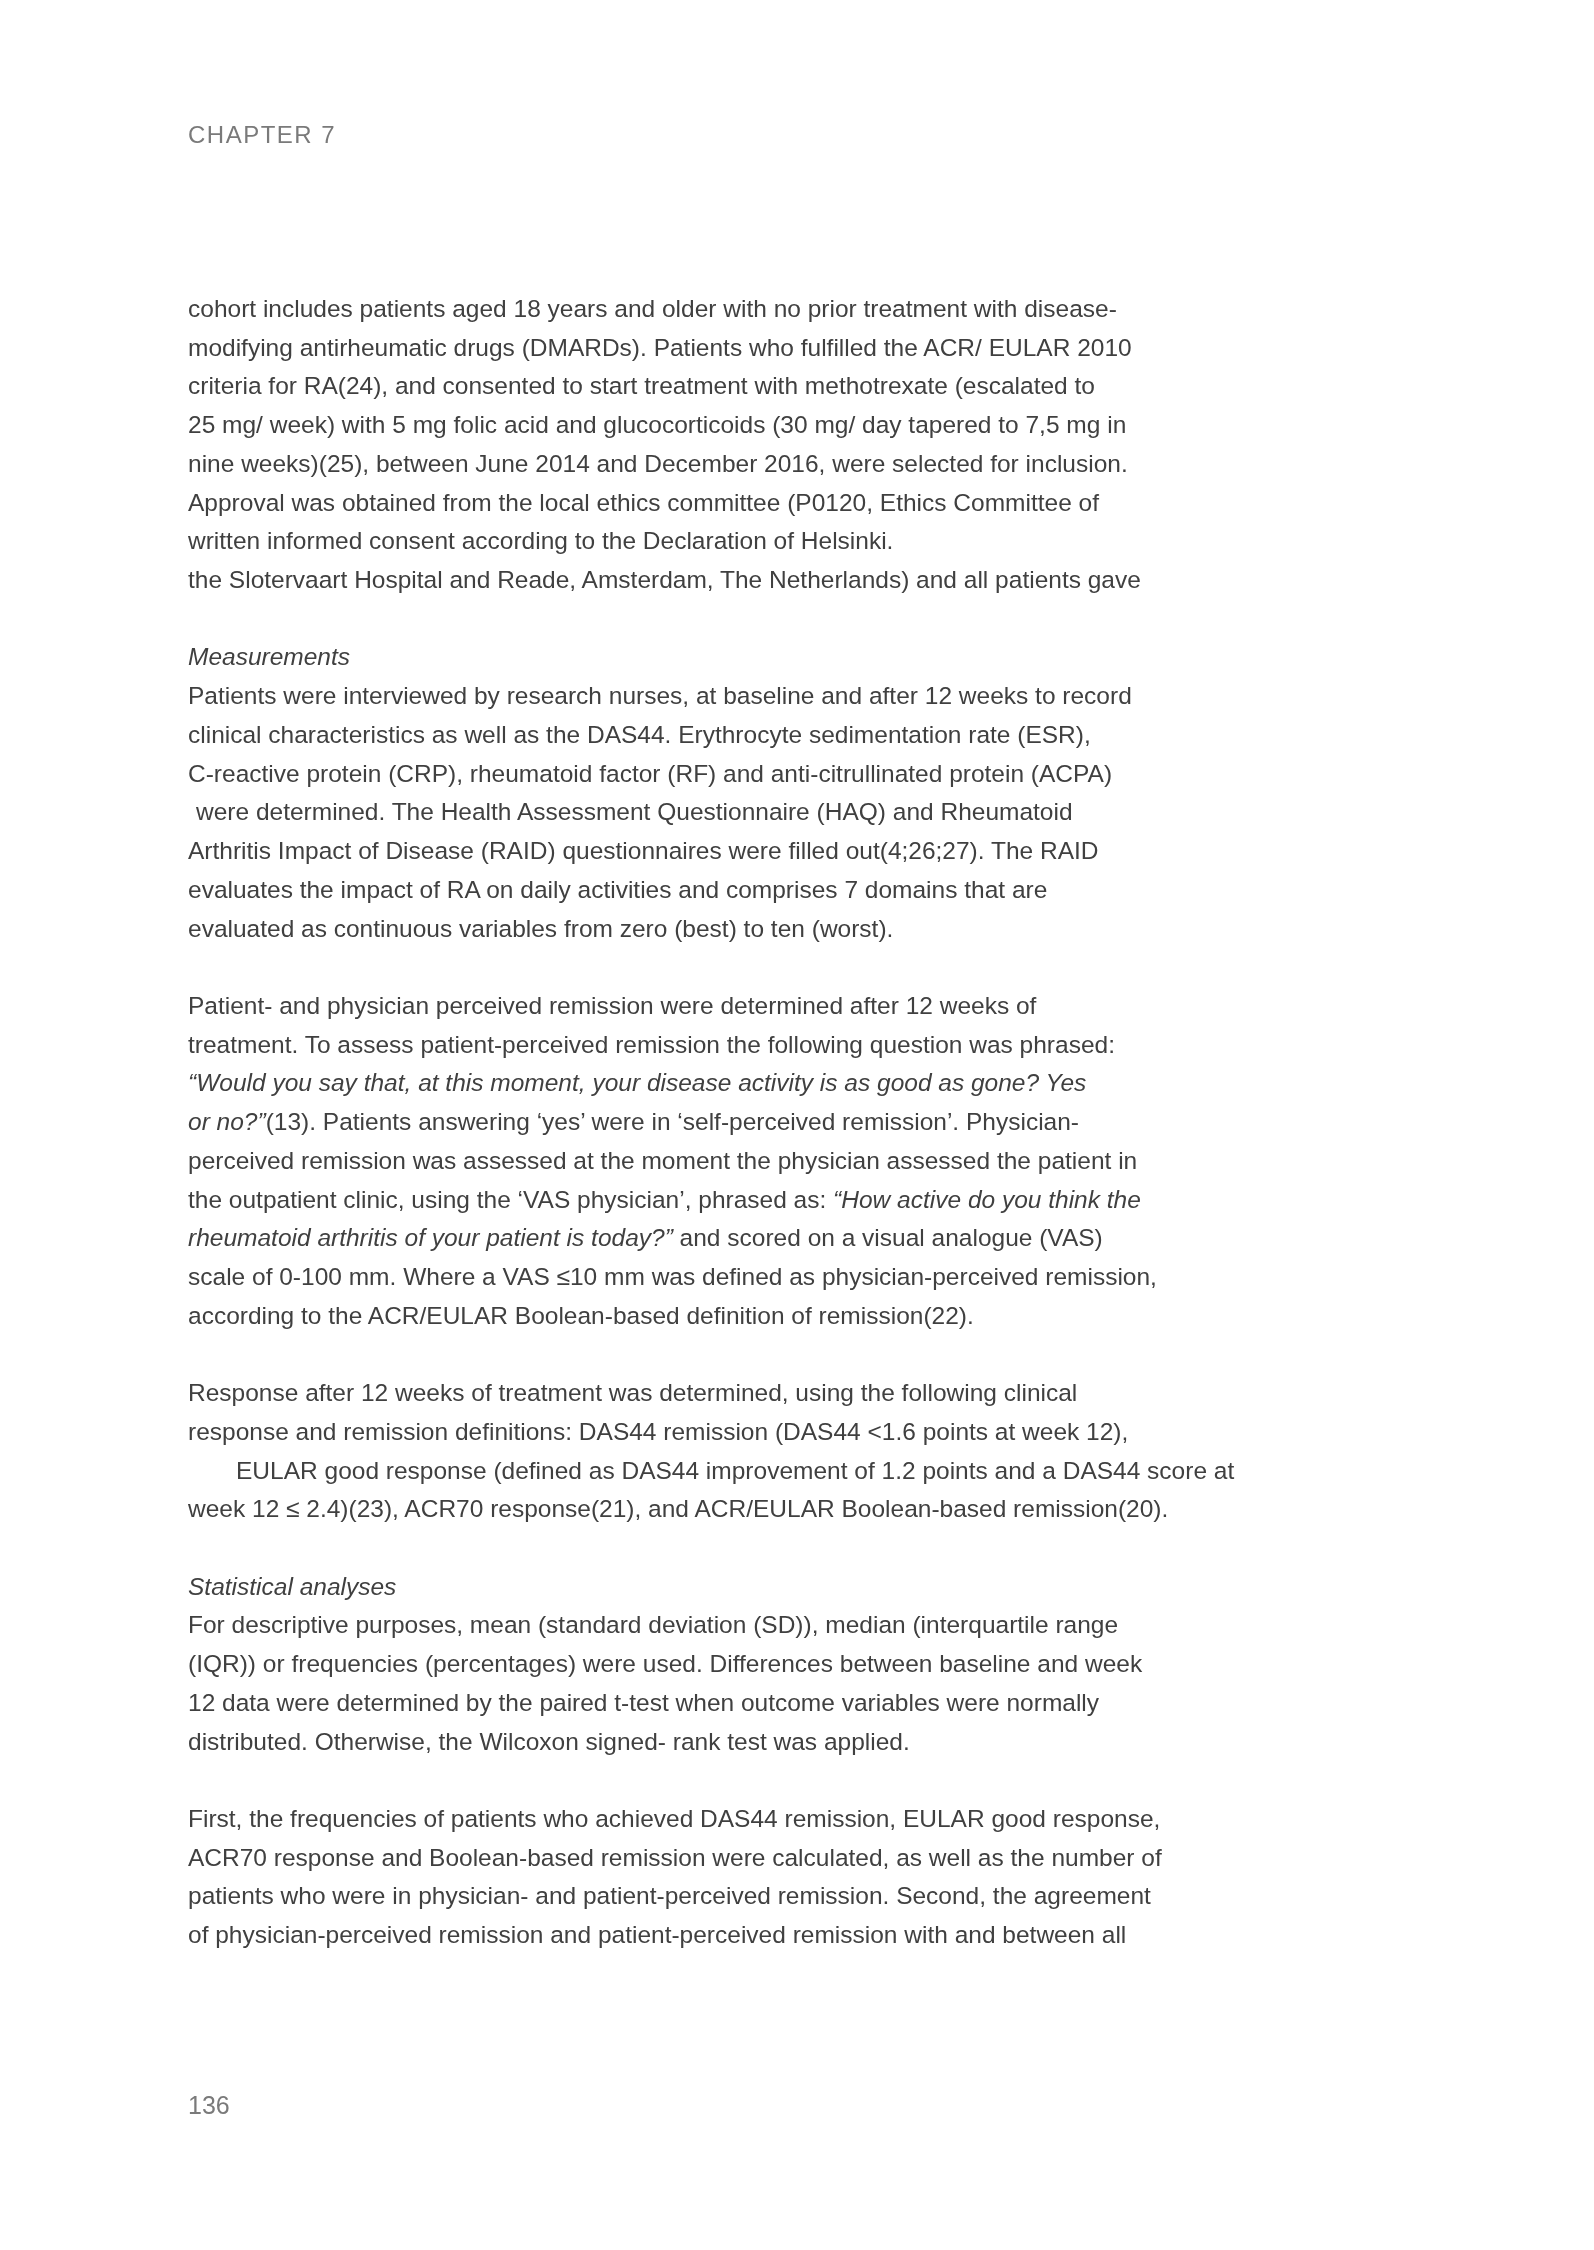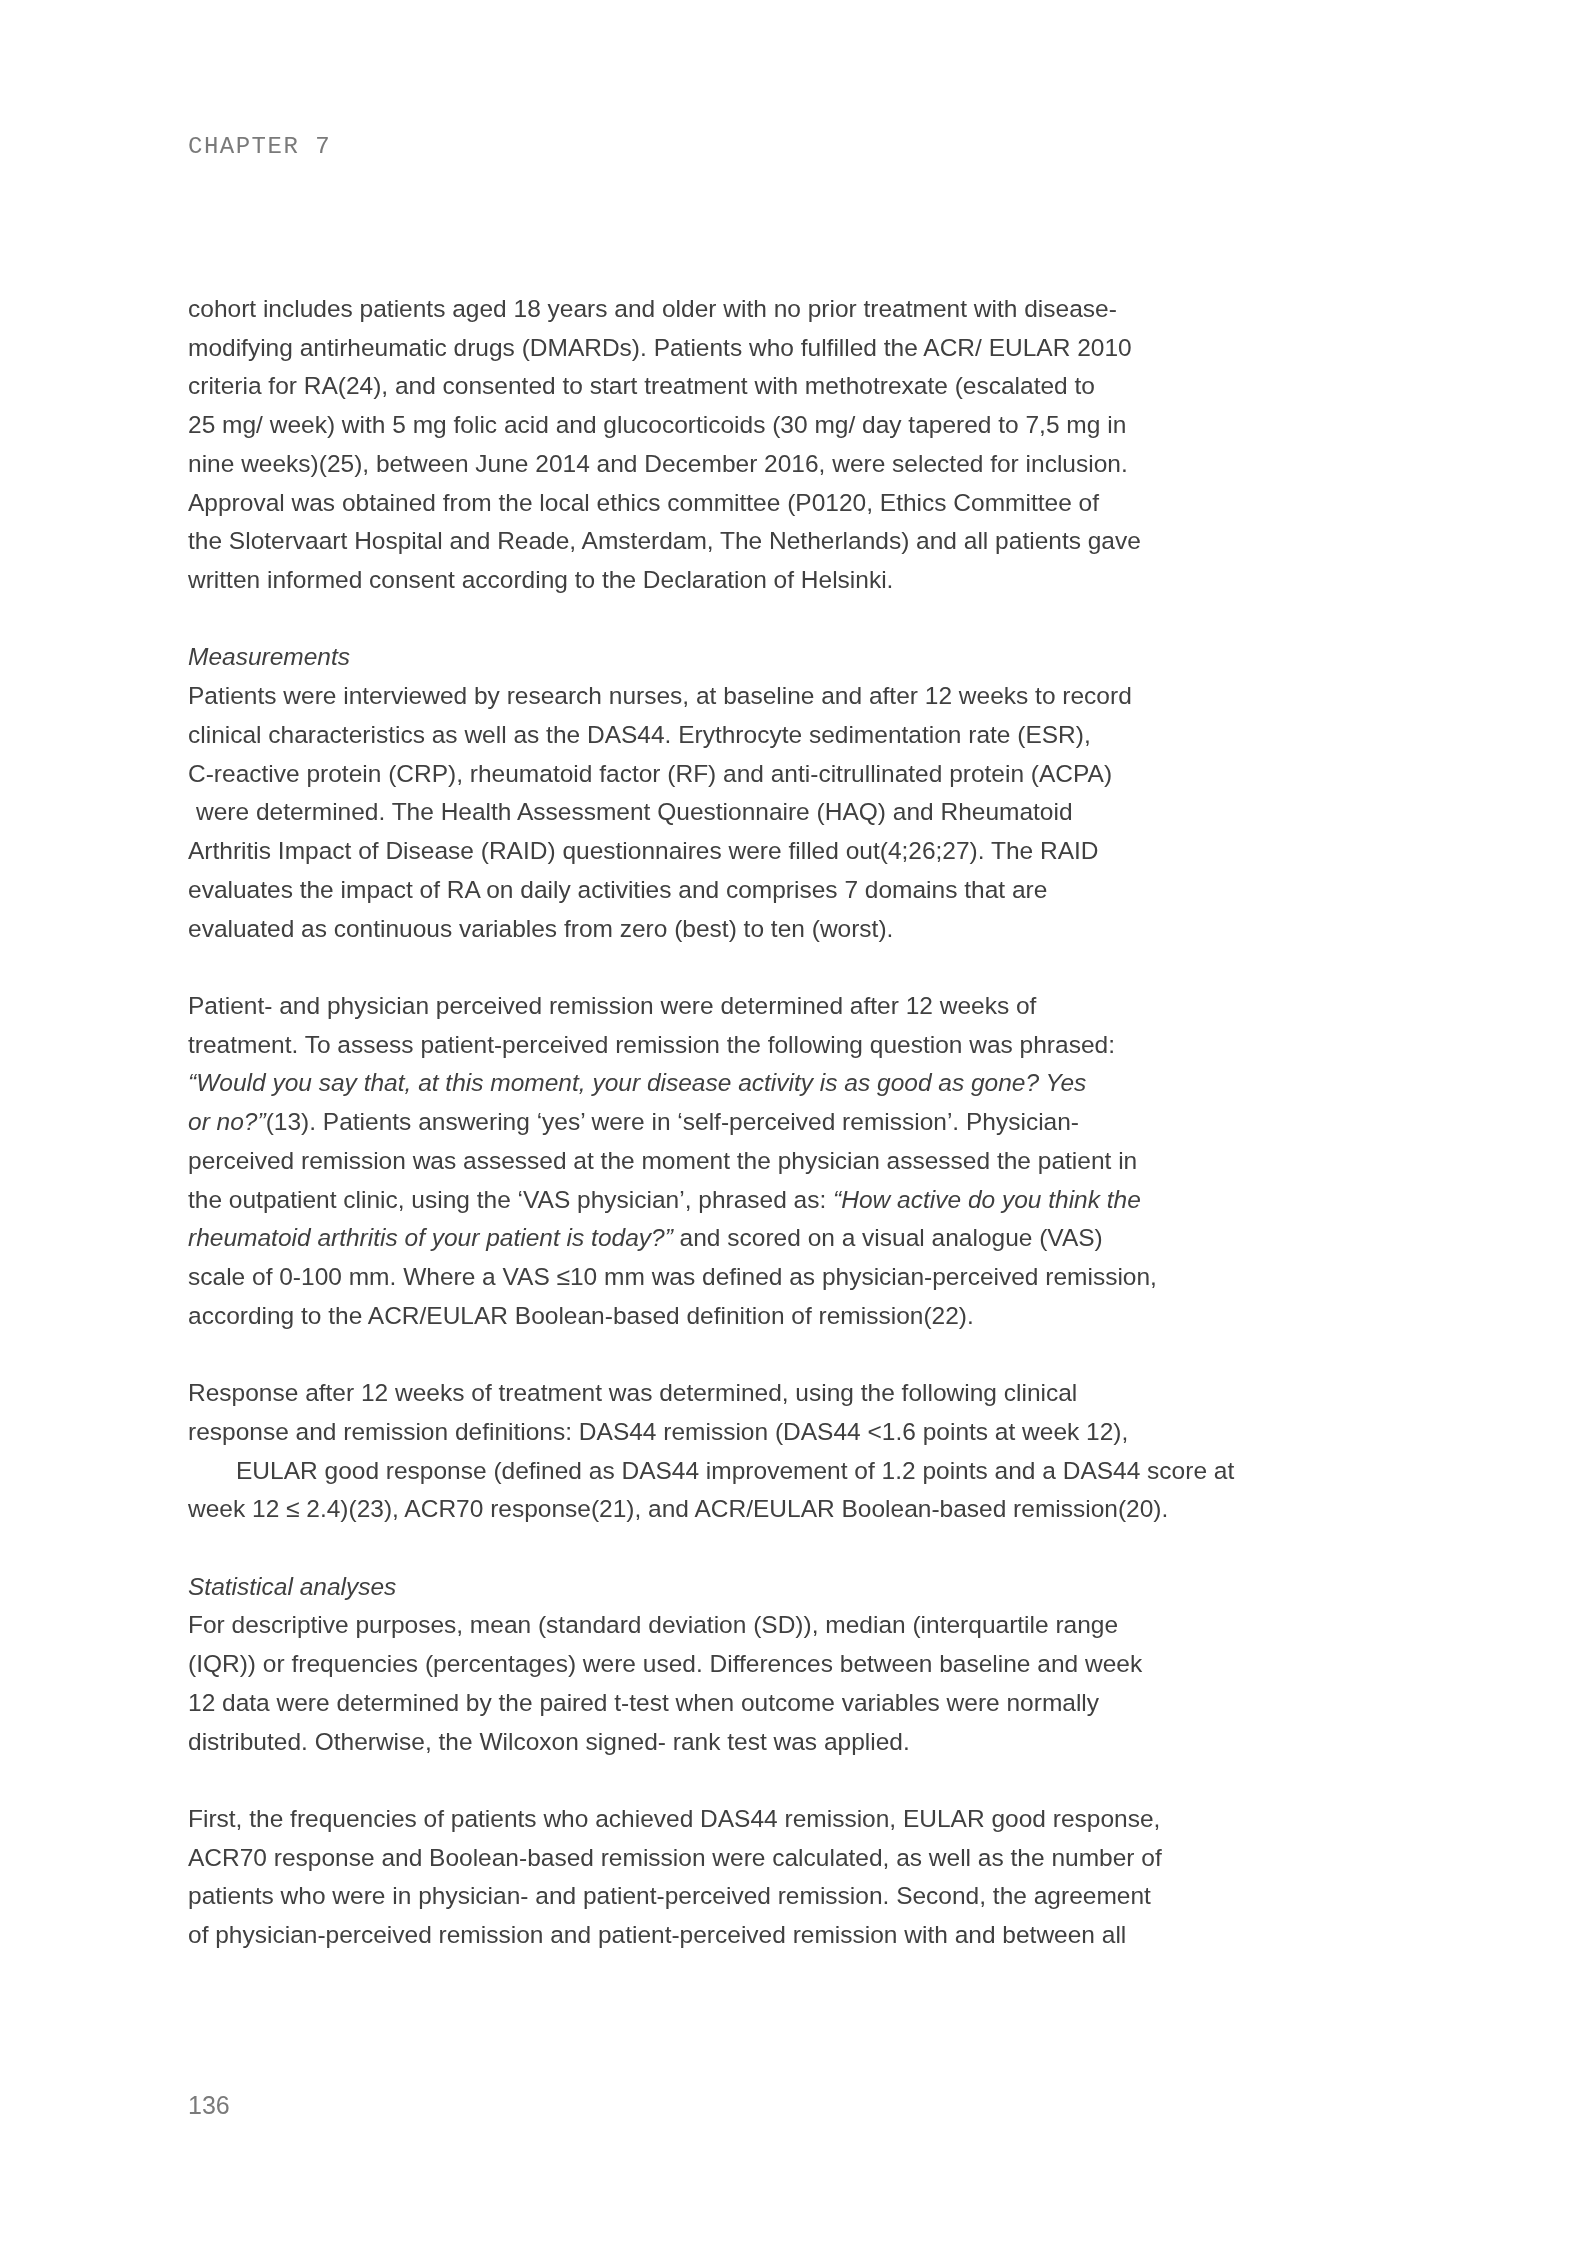--- a/index.html
+++ b/index.html
@@ -1,21 +1,21 @@
 <!DOCTYPE html>
 <html><head>
 <meta charset="utf-8">
 <style>
   html, body { margin: 0; padding: 0; background: #ffffff; }
   body { width: 1594px; height: 2250px; position: relative; overflow: hidden; }
   .page { position: absolute; left: 0; top: 0; width: 1594px; height: 2250px; background: #ffffff; }
   .running-head {
     position: absolute; left: 188px; top: 120px;
-    font-family: Liberation Mono, monospace; font-size: 24px; letter-spacing: 1.5px;
-    color: #7a7a7a; line-height: 30px; margin-top: 12px;
+    font-family: Liberation Sans, sans-serif; font-size: 24px; letter-spacing: 1.5px;
+    color: #7a7a7a; line-height: 30px;
   }
   .page-number {
     position: absolute; left: 188px; top: 2090px;
     font-family: "Liberation Sans", sans-serif; font-size: 25px; color: #7a7a7a; line-height: 30px;
   }
   .body-text {
     position: absolute; left: 188px; top: 290px; width: 1217px;
     font-family: "Liberation Sans", sans-serif; font-size: 24.5px; color: #404040;
   }
   .line {
@@ -36,22 +36,22 @@
 
   <div class="body-text">
 
     <div>
       <div class="line" style="white-space: nowrap; display: block; text-align: left; text-align-last: left; word-spacing: 0px;">cohort includes patients aged 18 years and older with no prior treatment with disease-</div>
       <div class="line" style="white-space: nowrap; display: block; text-align: left; text-align-last: left; word-spacing: 0px;">modifying antirheumatic drugs (DMARDs). Patients who fulfilled the ACR/ EULAR 2010</div>
       <div class="line" style="white-space: nowrap; display: block; text-align: left; text-align-last: left; word-spacing: 0px;">criteria for RA(24), and consented to start treatment with methotrexate (escalated to</div>
       <div class="line" style="white-space: nowrap; display: block; text-align: left; text-align-last: left; word-spacing: 0px;">25 mg/ week) with 5 mg folic acid and glucocorticoids (30 mg/ day tapered to 7,5 mg in</div>
       <div class="line" style="white-space: nowrap; display: block; text-align: left; text-align-last: left; word-spacing: 0px;">nine weeks)(25), between June 2014 and December 2016, were selected for inclusion.</div>
       <div class="line" style="white-space: nowrap; display: block; text-align: left; text-align-last: left; word-spacing: 0px;">Approval was obtained from the local ethics committee (P0120, Ethics Committee of</div>
+      <div class="line last" style="white-space: nowrap; display: block;">written informed consent according to the Declaration of Helsinki.</div>
       <div class="line" style="white-space: nowrap; display: block; text-align: left; text-align-last: left; word-spacing: 0px;">the Slotervaart Hospital and Reade, Amsterdam, The Netherlands) and all patients gave</div>
-      <div class="line last" style="white-space: nowrap; display: block;">written informed consent according to the Declaration of Helsinki.</div>
     </div>
     <div class="line blank"></div>
 
     <div class="line heading" style="white-space: nowrap; display: block;">Measurements</div>
     <div>
       <div class="line" style="white-space: nowrap; display: block; text-align: left; text-align-last: left; word-spacing: 0px;">Patients were interviewed by research nurses, at baseline and after 12 weeks to record</div>
       <div class="line" style="white-space: nowrap; display: block; text-align: left; text-align-last: left; word-spacing: 0px;">clinical characteristics as well as the DAS44. Erythrocyte sedimentation rate (ESR),</div>
       <div class="line" style="white-space: nowrap; display: block; text-align: left; text-align-last: left; word-spacing: 0px;">C-reactive protein (CRP), rheumatoid factor (RF) and anti-citrullinated protein (ACPA)</div>
       <div class="line" style="white-space: nowrap; display: block; text-align: left; text-align-last: left; word-spacing: 0px; margin-left: 8px;">were determined. The Health Assessment Questionnaire (HAQ) and Rheumatoid</div>
       <div class="line" style="white-space: nowrap; display: block; text-align: left; text-align-last: left; word-spacing: 0px;">Arthritis Impact of Disease (RAID) questionnaires were filled out(4;26;27). The RAID</div>

